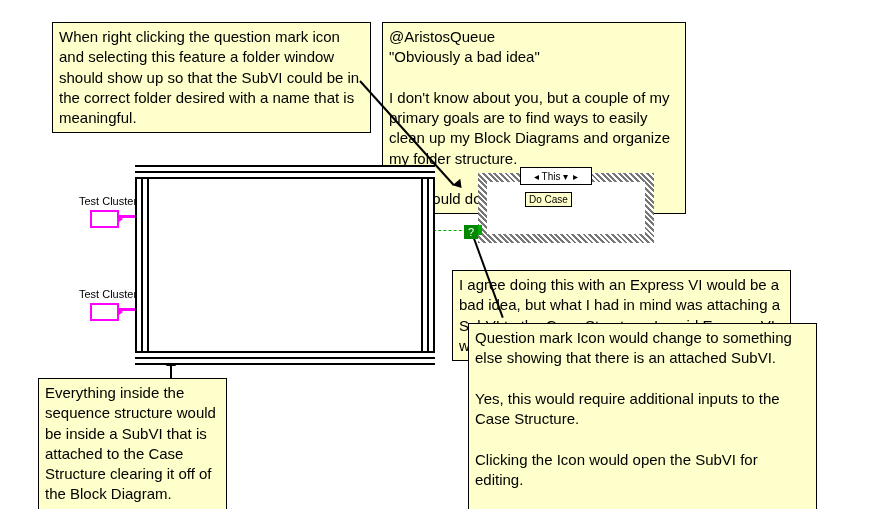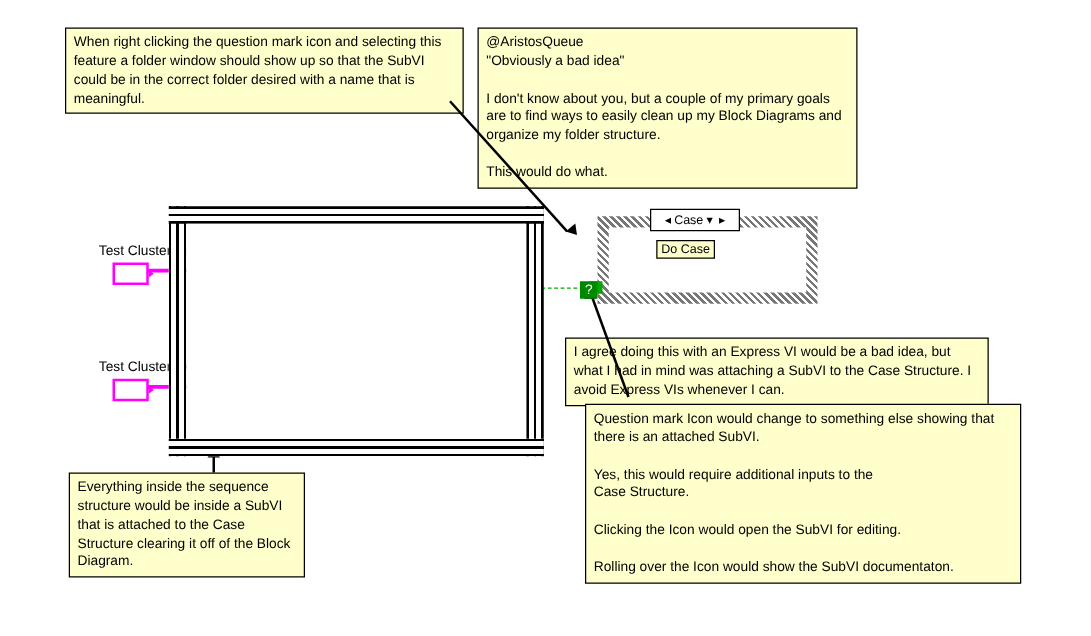--- a/index.html
+++ b/index.html
@@ -10,21 +10,21 @@
     font-size: 11px;
     width: 873px;
     height: 509px;
     position: relative;
   }
   .comment-box {
     position: absolute;
     background: #ffffcc;
     border: 1px solid #000;
     padding: 4px 6px;
-    font-size: 11px;
+    font-size: 15px;
     line-height: 1.35;
   }
   
   .seq-border {
     position: absolute;
     left: 135px;
     top: 165px;
     width: 300px;
     height: 200px;
     background:
@@ -169,21 +169,21 @@
 
 <div class="comment-box" style="left:52px; top:22px; width:305px; white-space:pre-line">When right clicking the question mark icon and selecting this feature a folder window should show up so that the SubVI could be in the correct folder desired with a name that is meaningful.</div>
 
 <div class="comment-box" style="left:382px; top:22px; width:290px; white-space:pre-line">@AristosQueue
 "Obviously a bad idea"
 
 I don't know about you, but a couple of my primary goals are to find ways to easily clean up my Block Diagrams and organize my folder structure.
 
 This would do what.</div>
 
-<div class="comment-box" style="left:55px; top:378px; width:175px; white-space:pre-line">Everything inside the sequence structure would be inside a SubVI that is attached to the Case Structure clearing it off of the Block Diagram.</div>
+<div class="comment-box" style="left:38px; top:378px; width:175px; white-space:pre-line">Everything inside the sequence structure would be inside a SubVI that is attached to the Case Structure clearing it off of the Block Diagram.</div>
 
 <div class="comment-box" style="left:452px; top:270px; width:325px; white-space:pre-line">I agree doing this with an Express VI would be a bad idea, but what I had in mind was attaching a SubVI to the Case Structure. I avoid Express VIs whenever I can.</div>
 
 <div class="comment-box" style="left:468px; top:323px; width:335px; white-space:pre-line">Question mark Icon would change to something else showing that there is an attached SubVI.
 
 Yes, this would require additional inputs to the
 Case Structure.
 
 Clicking the Icon would open the SubVI for editing.
 
@@ -247,21 +247,21 @@
 <div class="wire-green-seg" style="left:341px; top:293px; width:18px;"></div>
 <div class="wire-green-v" style="left:359px; top:234px; height:59px;"></div>
 <div class="wire-green-seg" style="left:359px; top:234px; width:11px;"></div>
 
 <div class="wire-green-seg" style="left:387px; top:230px; width:85px;"></div>
 
 <div class="case-border"></div>
 <div class="case-inner"></div>
 <div class="case-sel">
   <span class="arrow">◂</span>
-  <span>Case</span>
+  <span>This</span>
   <span class="arrow">▾</span>
   <span class="arrow">▸</span>
 </div>
 <div class="tunnel"></div>
 <div class="qicon">?</div>
 <div class="do-this">Do Case</div>
 
 <div class="line" style="left:170px;top:365px;width:2px;height:13px;"></div>
 <div class="arrowhead" style="left:166px;top:358px;border-left:5px solid transparent;border-right:5px solid transparent;border-bottom:8px solid #000;"></div>
 

